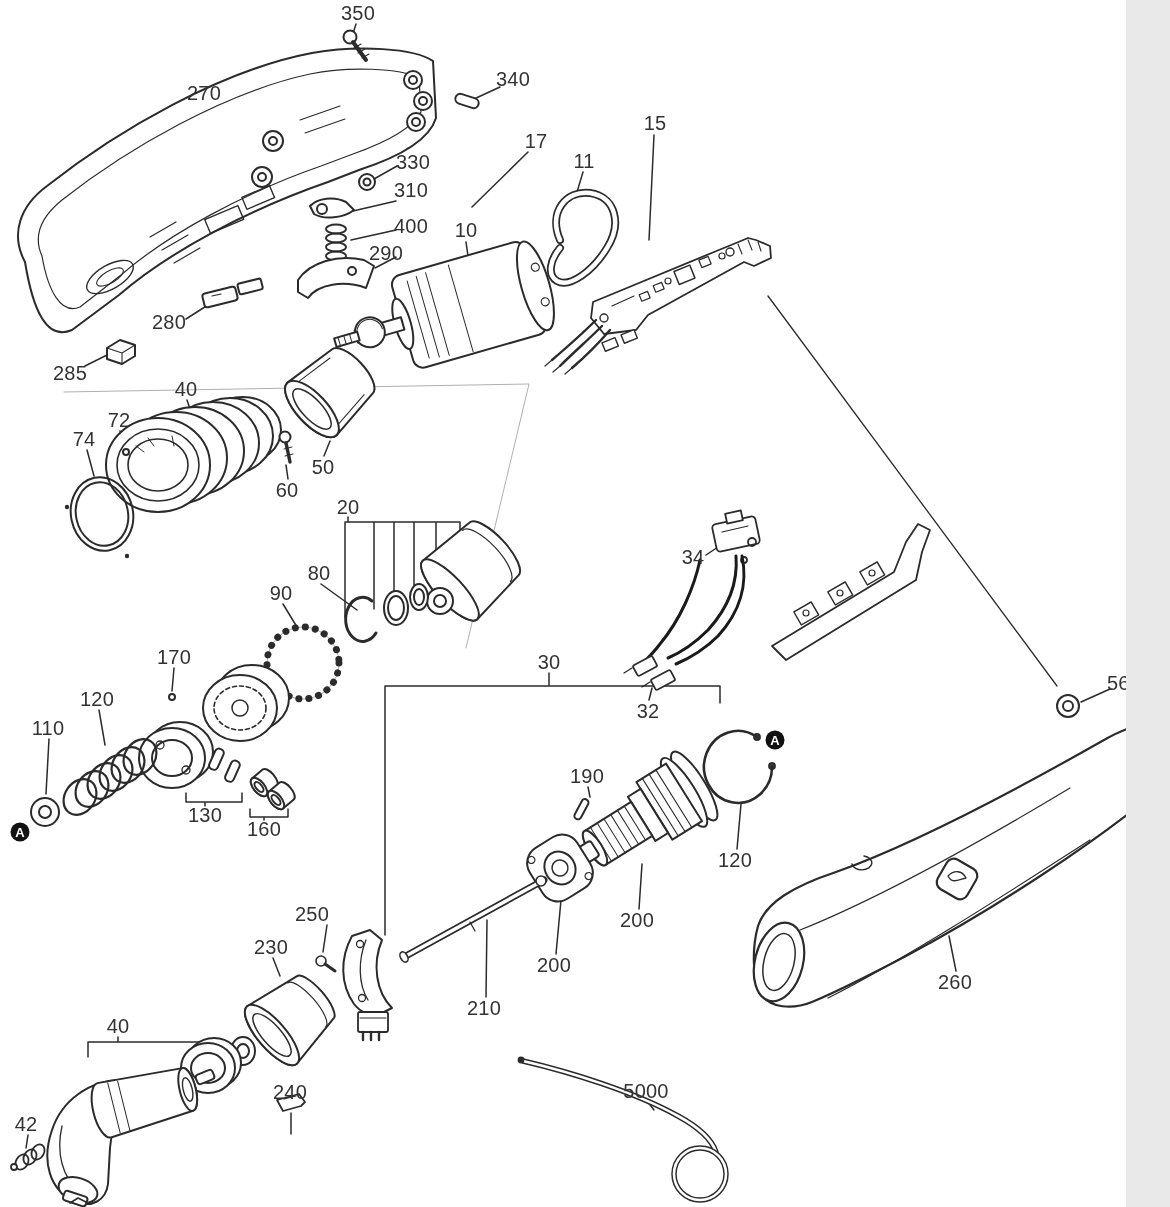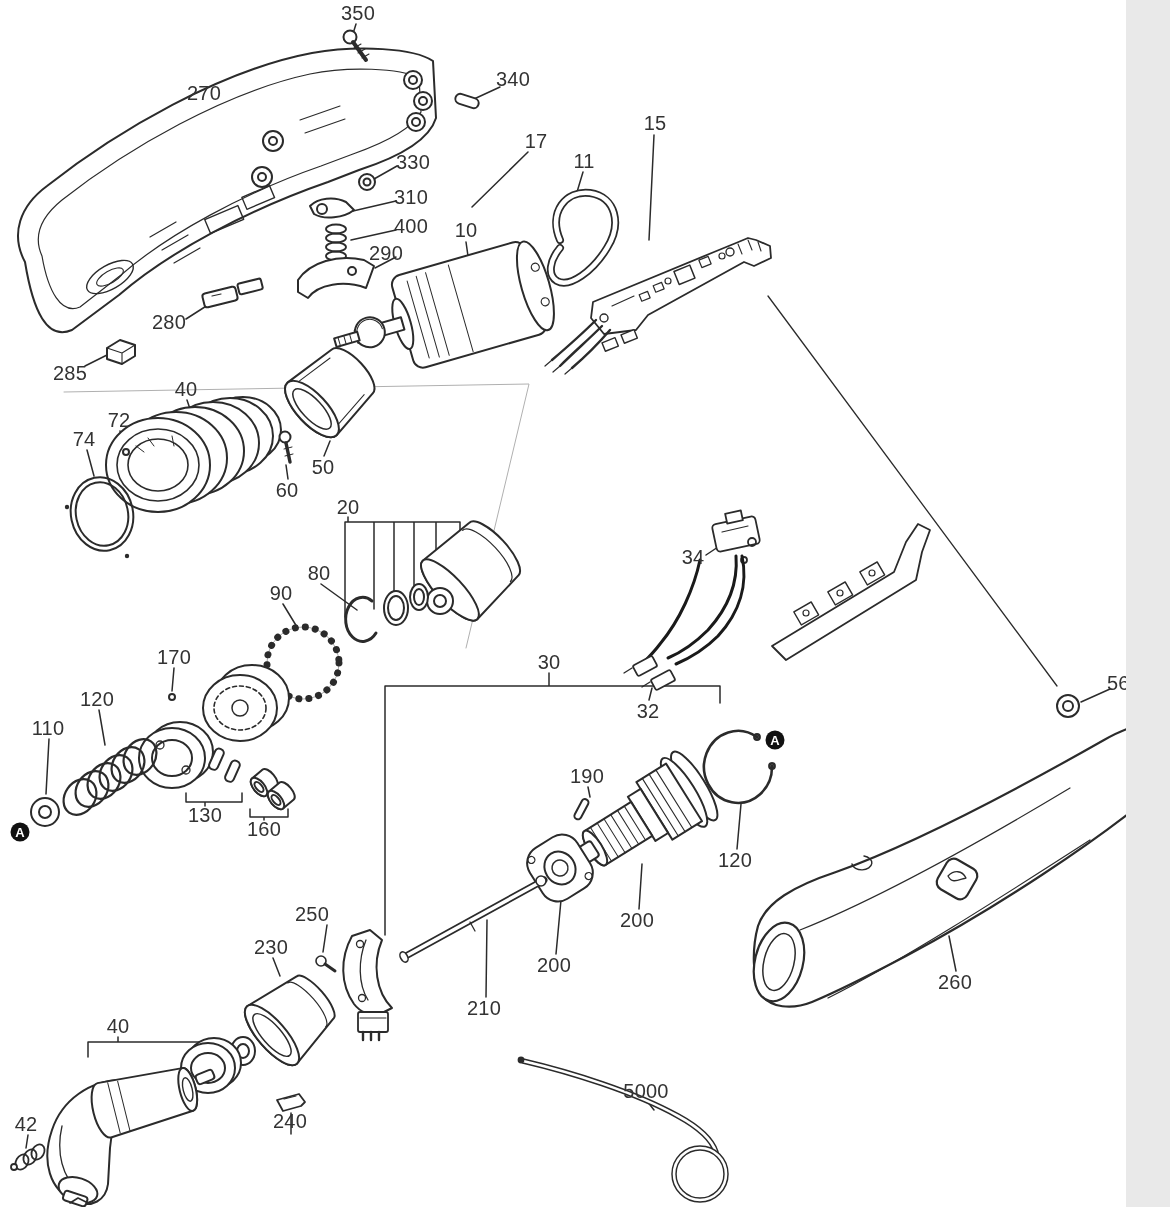--- a/index.html
+++ b/index.html
@@ -385,21 +385,21 @@
 </svg>
 
 <div>
   <div class="lbl" style="left:358px;top:13px">350</div>
   <div class="lbl" style="left:204px;top:93px">270</div>
   <div class="lbl" style="left:513px;top:79px">340</div>
   <div class="lbl" style="left:536px;top:141px">17</div>
   <div class="lbl" style="left:584px;top:161px">11</div>
   <div class="lbl" style="left:655px;top:123px">15</div>
   <div class="lbl" style="left:413px;top:162px">330</div>
-  <div class="lbl" style="left:411px;top:197px">310</div>
+  <div class="lbl" style="left:411px;top:190px">310</div>
   <div class="lbl" style="left:411px;top:226px">400</div>
   <div class="lbl" style="left:466px;top:230px">10</div>
   <div class="lbl" style="left:386px;top:253px">290</div>
   <div class="lbl" style="left:169px;top:322px">280</div>
   <div class="lbl" style="left:70px;top:373px">285</div>
   <div class="lbl" style="left:186px;top:389px">40</div>
   <div class="lbl" style="left:119px;top:420px">72</div>
   <div class="lbl" style="left:84px;top:439px">74</div>
   <div class="lbl" style="left:323px;top:467px">50</div>
   <div class="lbl" style="left:287px;top:490px">60</div>
@@ -419,19 +419,19 @@
   <div class="lbl" style="left:735px;top:860px">120</div>
   <div class="lbl" style="left:637px;top:920px">200</div>
   <div class="lbl" style="left:312px;top:914px">250</div>
   <div class="lbl" style="left:271px;top:947px">230</div>
   <div class="lbl" style="left:554px;top:965px">200</div>
   <div class="lbl" style="left:955px;top:982px">260</div>
   <div class="lbl" style="left:484px;top:1008px">210</div>
   <div class="lbl" style="left:118px;top:1026px">40</div>
   <div class="lbl" style="left:646px;top:1091px">5000</div>
   <div class="lbl" style="left:26px;top:1124px">42</div>
-  <div class="lbl" style="left:290px;top:1121px">240</div>
+  <div class="lbl" style="left:290px;top:1092px">240</div>
 
   <div class="marker" style="left:20px;top:832px">A</div>
   <div class="marker" style="left:775px;top:740px">A</div>
 </div>
 
 </div>
 
 </body></html>

